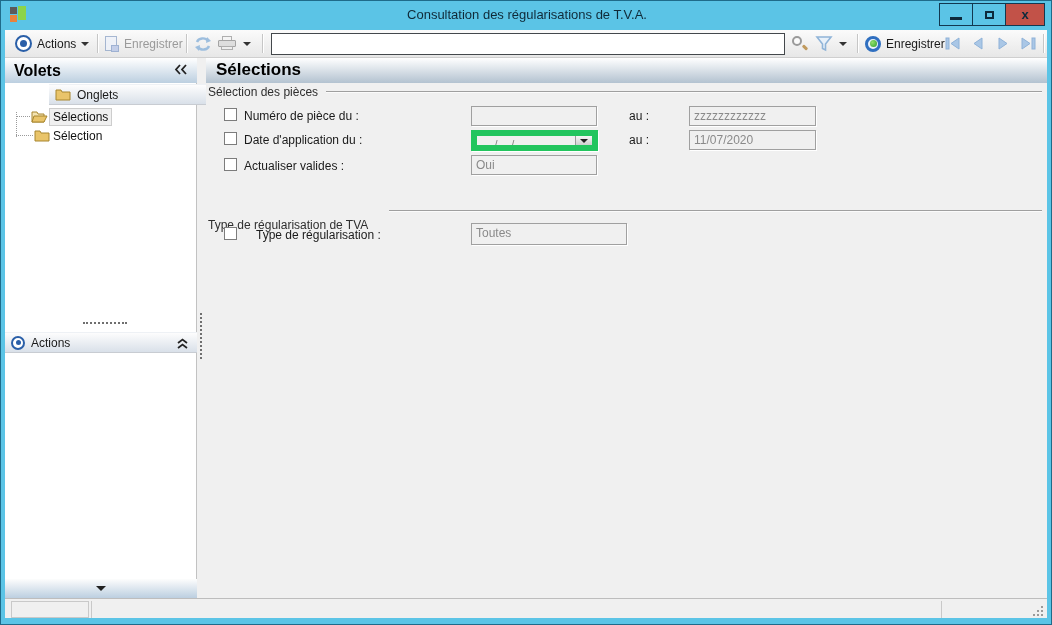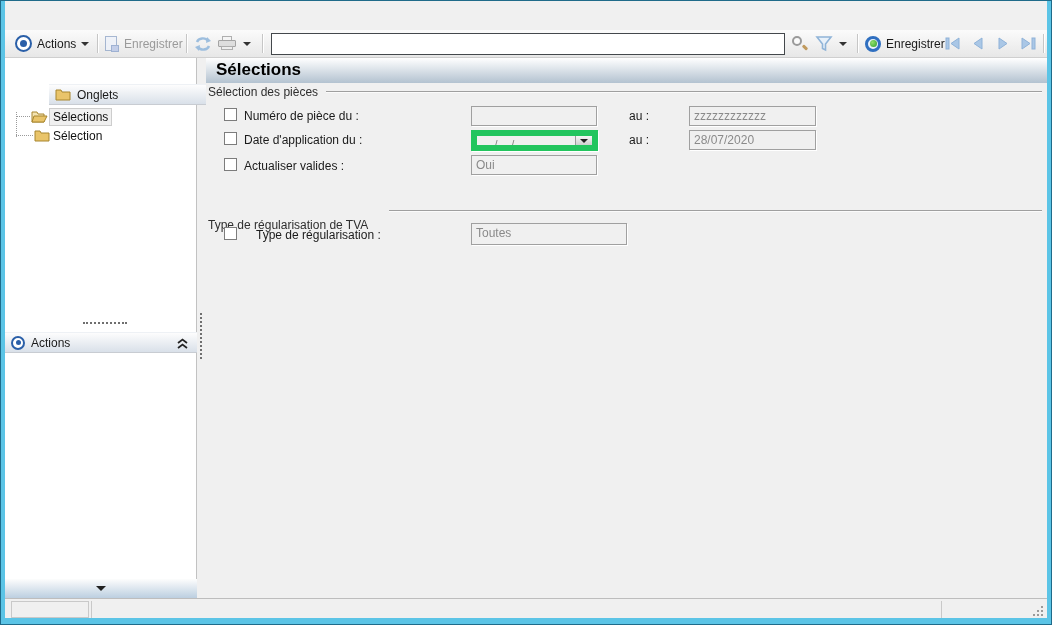--- a/index.html
+++ b/index.html
@@ -138,20 +138,39 @@
   #resize-grip i { position:absolute; width:2px; height:2px; background:#9a9a9a; }
 </style>
 </head>
 <body>
 
 <div id="win">
   <div class="frame" id="frame-left"></div>
   <div class="frame" id="frame-right"></div>
   <div class="frame" id="frame-bottom"></div>
 
+  <div id="titlebar">
+    <div id="app-logo">
+      <span class="lg" style="left:0;top:1px;width:7px;height:7px;background:#5b5b5b"></span>
+      <span class="lg" style="left:0;top:9px;width:7px;height:7px;background:#e8823c"></span>
+      <span class="lg" style="left:8px;top:0;width:8px;height:14px;background:#8cd44a"></span>
+    </div>
+    <div id="title-text">Consultation des régularisations de  T.V.A.</div>
+    <div id="win-controls">
+      <div class="winbtn" id="btn-min">
+          <span class="mn"></span>
+        </div>
+      <div class="winbtn" id="btn-max">
+          <span class="sq"></span>
+        </div>
+      <div class="winbtn" id="btn-close">
+          <span>x</span>
+        </div>
+    </div>
+  </div>
 
   <div id="toolbar">
     <div class="tb" style="left:10px">
       <span class="bullseye">
           <i></i>
         </span>
       <span class="tb-label">Actions</span>
       <span class="caret"></span>
     </div>
     <div class="tb-sep" style="left:92px"></div>
@@ -225,20 +244,28 @@
     <div class="tb nav-ic" style="left:1012px">
       <svg width="17" height="15" viewBox="0 0 17 15">
         <path d="M2 2 L10 7.5 L2 13 Z" fill="#aac7e6" stroke="#8fb2d8"></path>
         <rect x="12" y="2" width="3" height="11" fill="#aac7e6" stroke="#8fb2d8"></rect>
       </svg>
     </div>
     <div class="tb-sep" style="left:1038px"></div>
   </div>
 
   <div id="sidebar">
+    <div id="volets-header">
+      <span id="volets-title">Volets</span>
+      <span class="hdr-right">
+        <svg width="14" height="11" viewBox="0 0 14 11">
+          <path d="M6 1 L2 5.5 L6 10 M12 1 L8 5.5 L12 10" fill="none" stroke="#222" stroke-width="1.8"></path>
+        </svg>
+      </span>
+    </div>
 
     <div class="sec-hdr" id="onglets-header">
       <svg width="16" height="13" viewBox="0 0 16 13" style="margin-left:6px">
         <path d="M1 3 L1 12 L15 12 L15 4 L7 4 L6 2 L1 2 Z" fill="#e9c46a" stroke="#a8862e" stroke-width="1"></path>
       </svg>
       <span class="lbl">Onglets</span>
       <span class="hdr-right" style="top:5px">
         <svg width="11" height="12" viewBox="0 0 11 12">
           <path d="M1 5 L5.5 1.5 L10 5 M1 10 L5.5 6.5 L10 10" fill="none" stroke="#222" stroke-width="1.7"></path>
         </svg>
@@ -300,21 +327,21 @@
 
     <span class="chk" style="left:18px;top:74px"></span>
     <span class="frm-label" style="left:38px;top:75px">Date d'application du :</span>
     <div class="combo" style="left:265px;top:72px;width:127px;height:21px">
       <span class="cval">__/__/____</span>
       <span class="cbtn">
           <span class="caret"></span>
         </span>
     </div>
     <span class="frm-label" style="left:423px;top:75px">au :</span>
-    <div class="field" style="left:483px;top:72px;width:127px;height:20px">28/07/2020</div>
+    <div class="field" style="left:483px;top:72px;width:127px;height:20px">11/07/2020</div>
 
     <span class="chk" style="left:18px;top:100px"></span>
     <span class="frm-label" style="left:38px;top:101px">Actualiser valides :</span>
     <div class="field" style="left:265px;top:97px;width:126px;height:20px">Oui</div>
 
     <div class="group-label" style="left:2px;top:160px">Type de régularisation de TVA</div>
     <div class="group-line" style="left:183px;top:152px;width:653px"></div>
 
     <span class="chk" style="left:18px;top:169px"></span>
     <span class="frm-label" style="left:50px;top:170px">Type de régularisation :</span>

